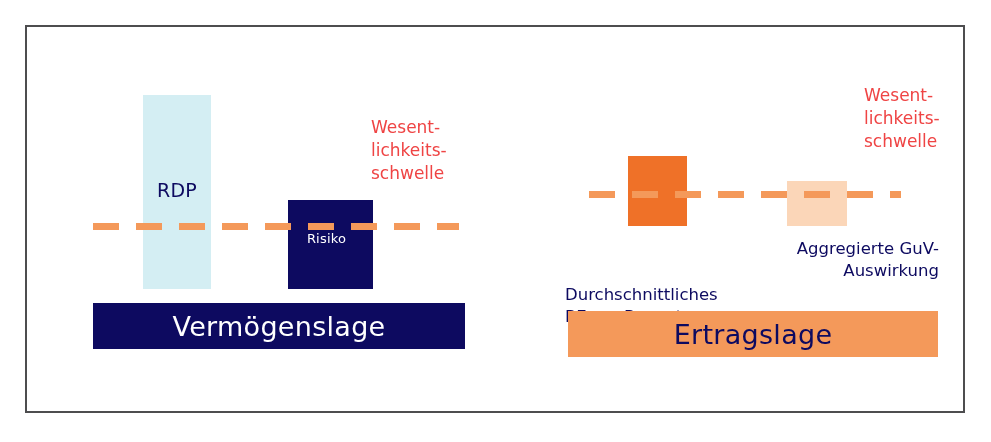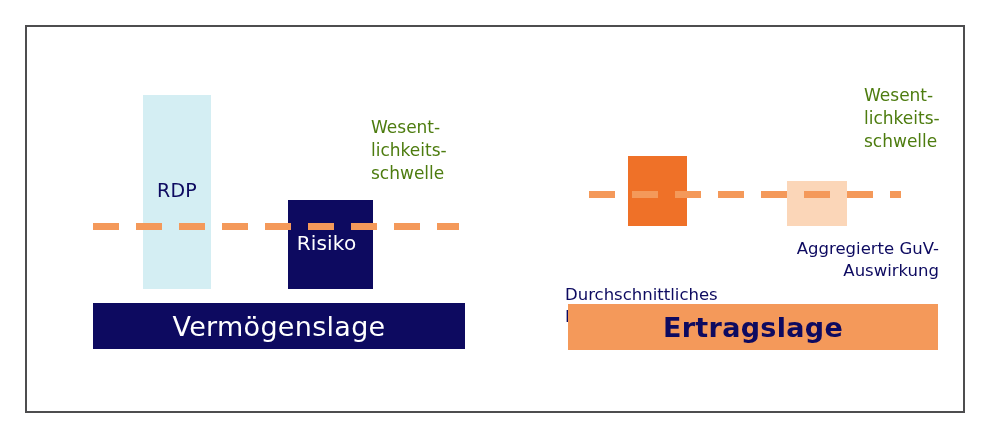--- a/index.html
+++ b/index.html
@@ -62,21 +62,21 @@
     height: 89px;
     background: #0d0a60;
   }
   .box-risiko-label {
     position: absolute;
     left: 0;
     right: 8px;
     top: 31px;
     text-align: center;
     color: #ffffff;
-    font-size: 20px;
+    font-size: 13px;
     letter-spacing: 0.2px;
   }
 
   .box-durchschnitt {
     left: 601px;
     top: 129px;
     width: 59px;
     height: 70px;
     background: #ef7128;
   }
@@ -104,21 +104,21 @@
     width: 366px;
   }
   .dash-right {
     left: 562px;
     top: 164px;
     width: 312px;
   }
 
   
   .threshold-caption {
-    color: #4d7c0f;
+    color: #ef4444;
     font-size: 17px;
     line-height: 23px;
     white-space: pre-line;
   }
   .caption-left {
     left: 344px;
     top: 89px;
     width: 120px;
   }
   .caption-right {
@@ -141,25 +141,24 @@
     background: #0d0a60;
     text-align: center;
   }
   .cat-bar-vermoegen .cat-label {
     color: #ffffff;
     font-size: 27px;
     letter-spacing: 0.3px;
   }
   .cat-bar-ertrag {
     left: 541px;
-    top: 277px;
+    top: 284px;
     width: 370px;
     height: 46px;
     background: #f4995a;
-    font-weight: bold;
   }
   .cat-bar-ertrag .cat-label {
     color: #0d0a60;
     font-size: 27px;
     letter-spacing: 0.3px;
   }
 
   
   .item-label {
     color: #0d0a60;

